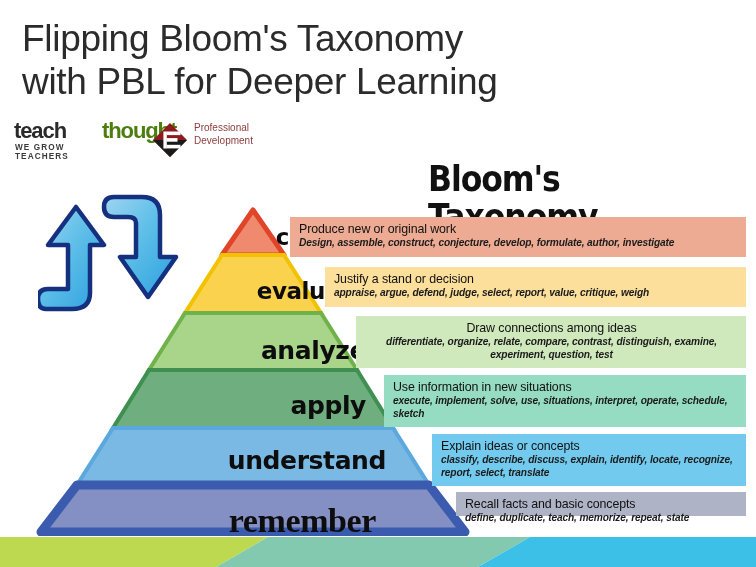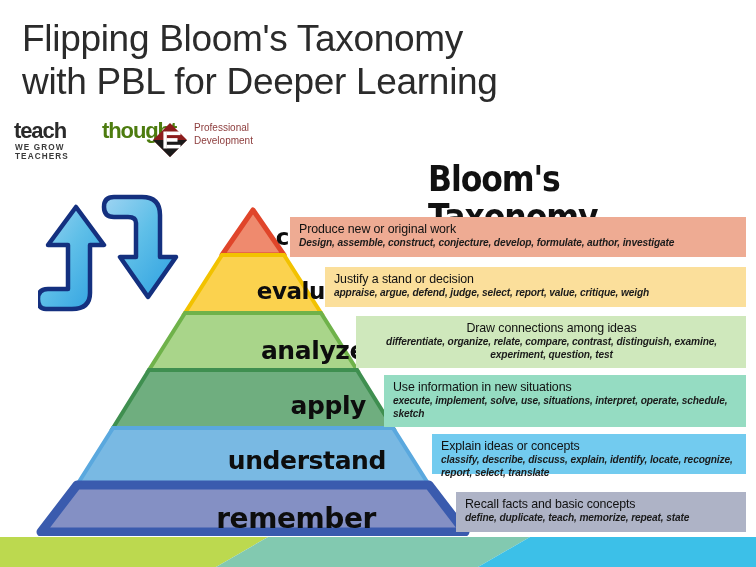--- a/index.html
+++ b/index.html
@@ -39,37 +39,37 @@
   .tier-label{
     position:absolute;text-align:right;font-weight:800;color:#0d0d0d;
     font-family:"DejaVu Sans",sans-serif;letter-spacing:-0.4px;
     white-space:nowrap;pointer-events:none;
   }
   .tl-create   {left:128px; top:18px;  width:200px; font-size:23px;}
   .tl-evaluate {left:118px; top:72px;  width:220px; font-size:23px;}
   .tl-analyze  {left:118px; top:130px; width:220px; font-size:25px;}
   .tl-apply    {left:118px; top:185px; width:220px; font-size:25px;}
   .tl-understand{left:98px; top:240px; width:260px; font-size:25px;}
-  .tl-remember {left:108px; top:296px; width:240px; font-size:28px;}
+  .tl-remember {left:108px; top:296px; width:240px; font-size:34px;font-family:Liberation Serif, serif;}
 
   
   .arrows{position:absolute;left:38px;top:193px;width:150px;height:122px;}
 
   
   .desc{
     position:absolute;padding:5px 8px 6px 9px;box-sizing:border-box;
   }
   .desc .d-head{font-size:12.4px;font-weight:400;color:#111;line-height:15px;letter-spacing:-0.1px;}
   .desc .d-verbs{font-size:10.2px;font-style:italic;font-weight:600;color:#1b1b1b;line-height:12.6px;letter-spacing:-0.15px;}
   .d0{left:290px;top:217px;width:456px;height:40px;background:#eeab93;}
   .d1{left:325px;top:267px;width:421px;height:40px;background:#fbdf9b;}
   .d2{left:356px;top:316px;width:390px;height:52px;background:#cfe8bc;text-align:center;}
   .d3{left:384px;top:375px;width:362px;height:52px;background:#95dcc2;}
-  .d4{left:432px;top:434px;width:314px;height:40px;background:#72cbef;}
-  .d5{left:456px;top:492px;width:290px;height:40px;background:#aeb3c6;}
+  .d4{left:432px;top:434px;width:314px;height:52px;background:#72cbef;}
+  .d5{left:456px;top:492px;width:290px;height:24px;background:#aeb3c6;}
 
   
   .footer-band{position:absolute;left:0;bottom:0;width:756px;height:30px;}
 </style>
 </head>
 <body>
 
 <div id="slide">
 
   <div class="title">Flipping Bloom's Taxonomy

